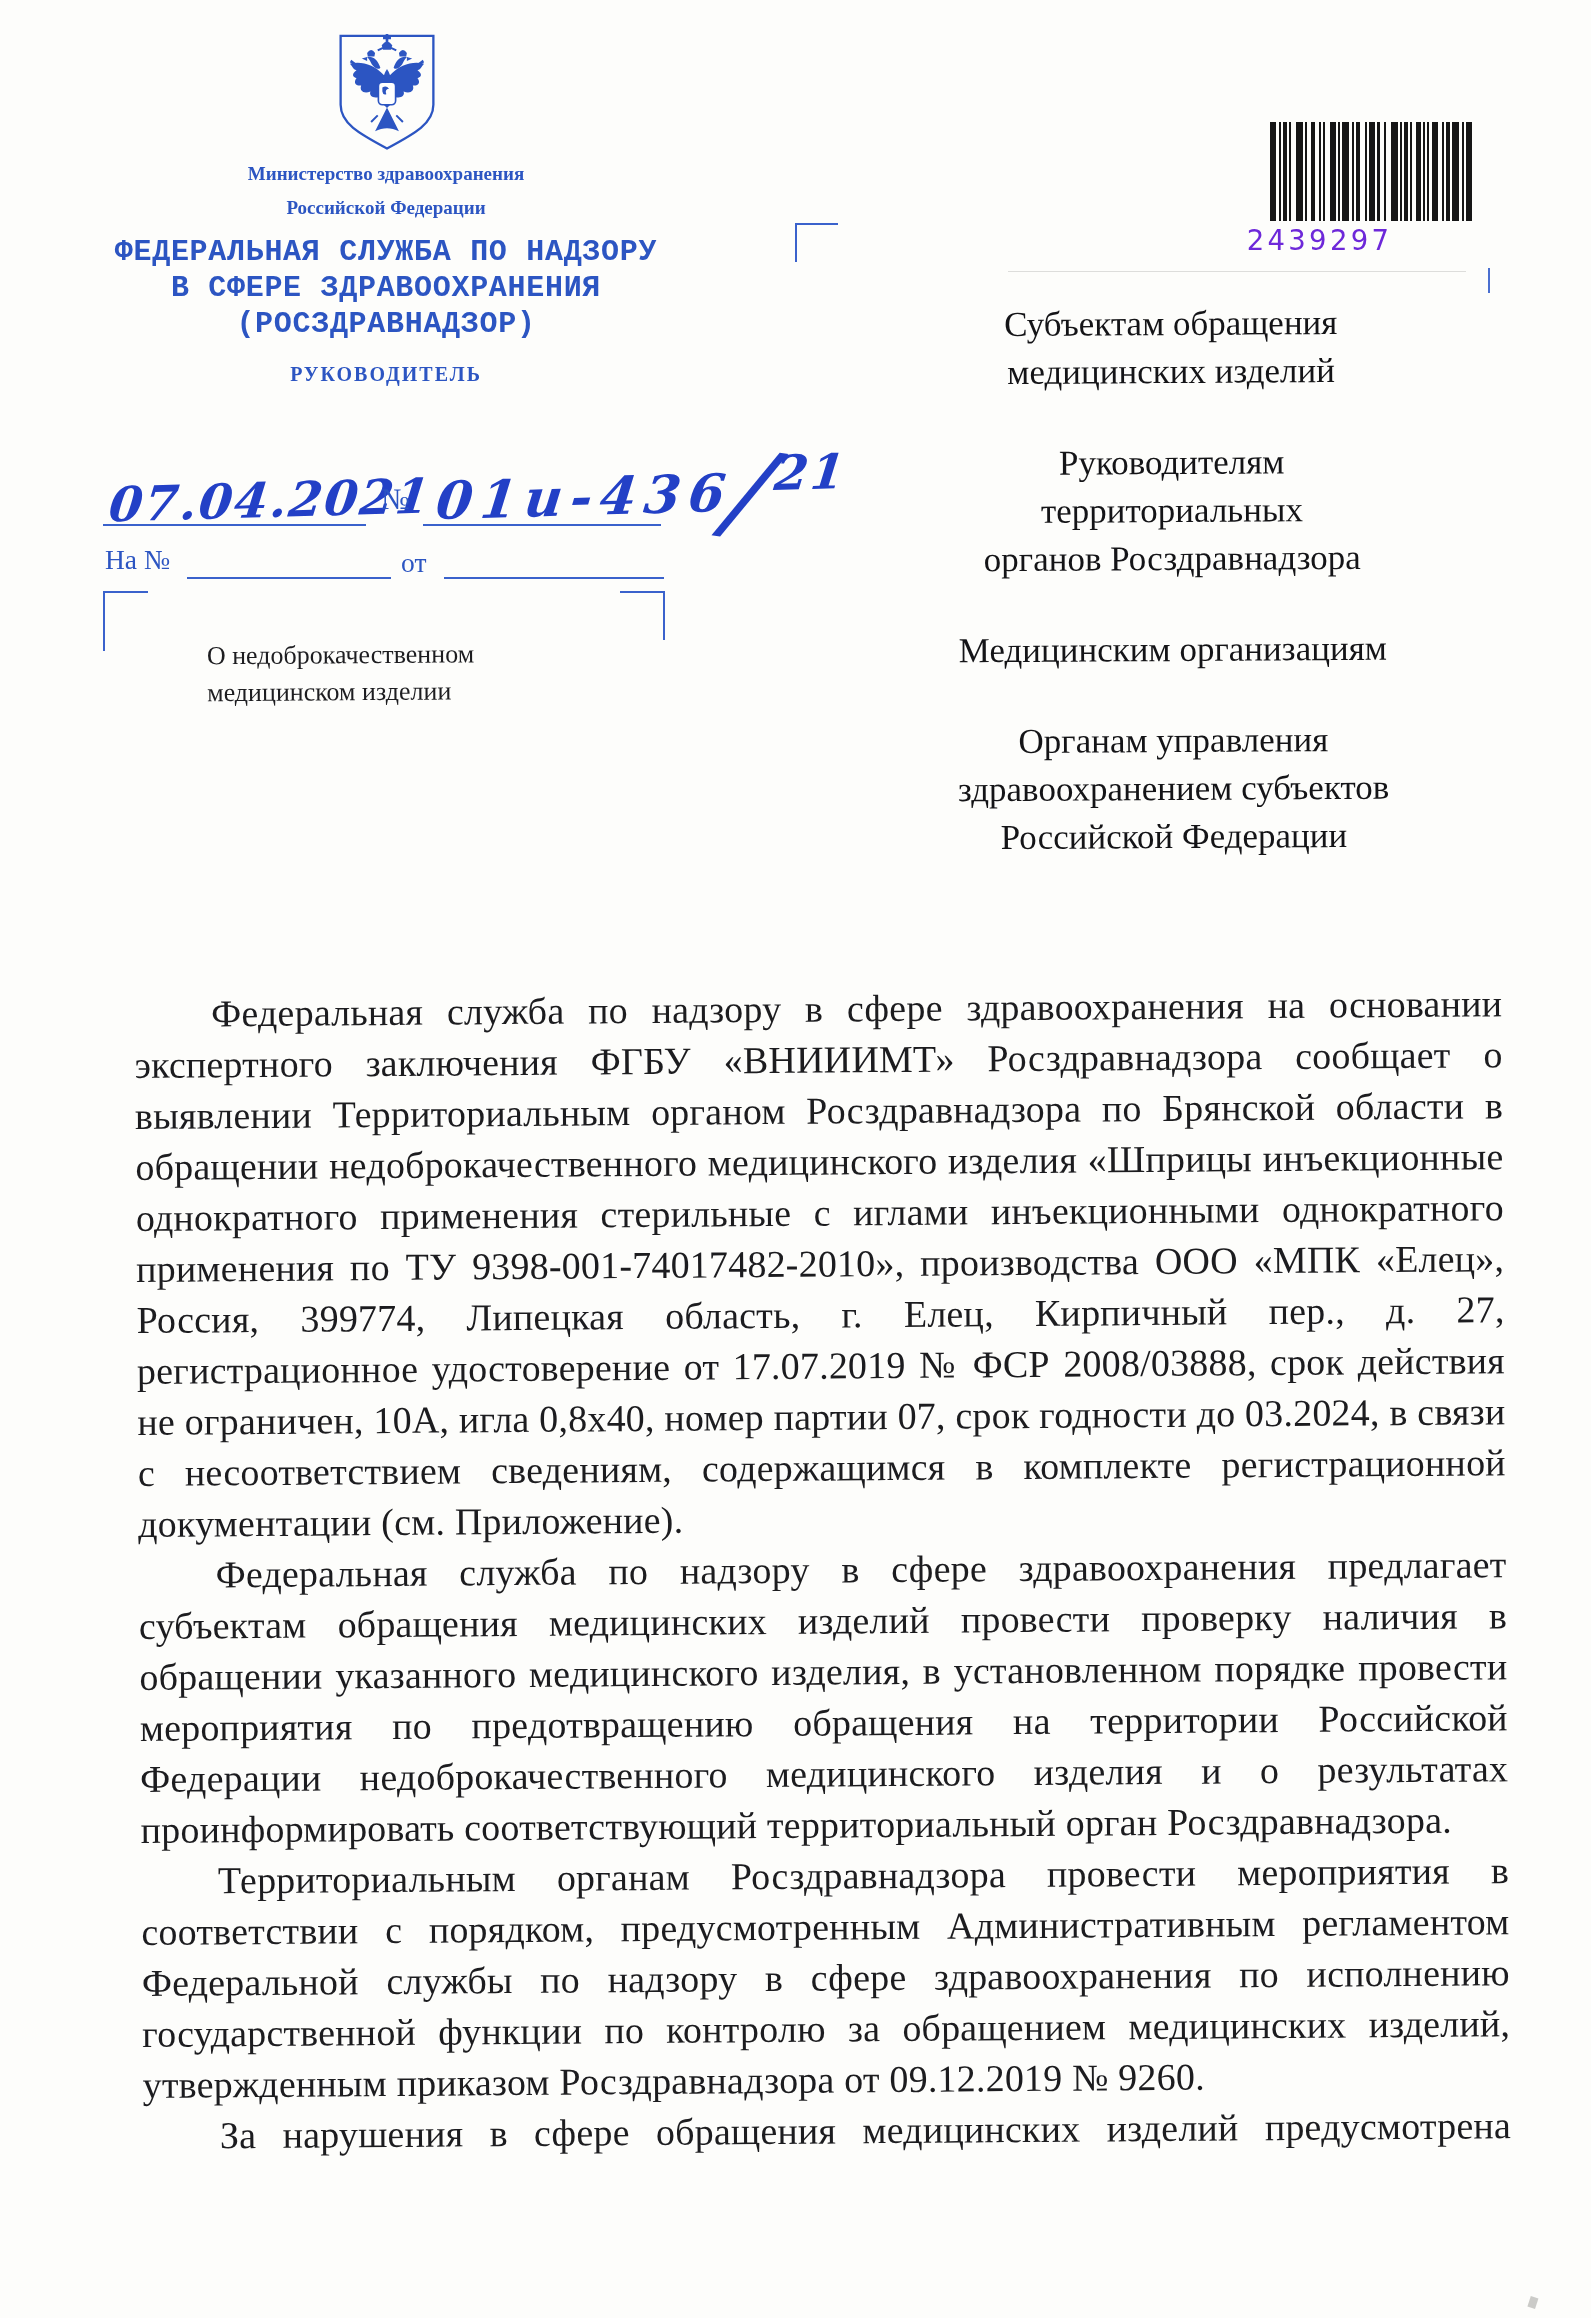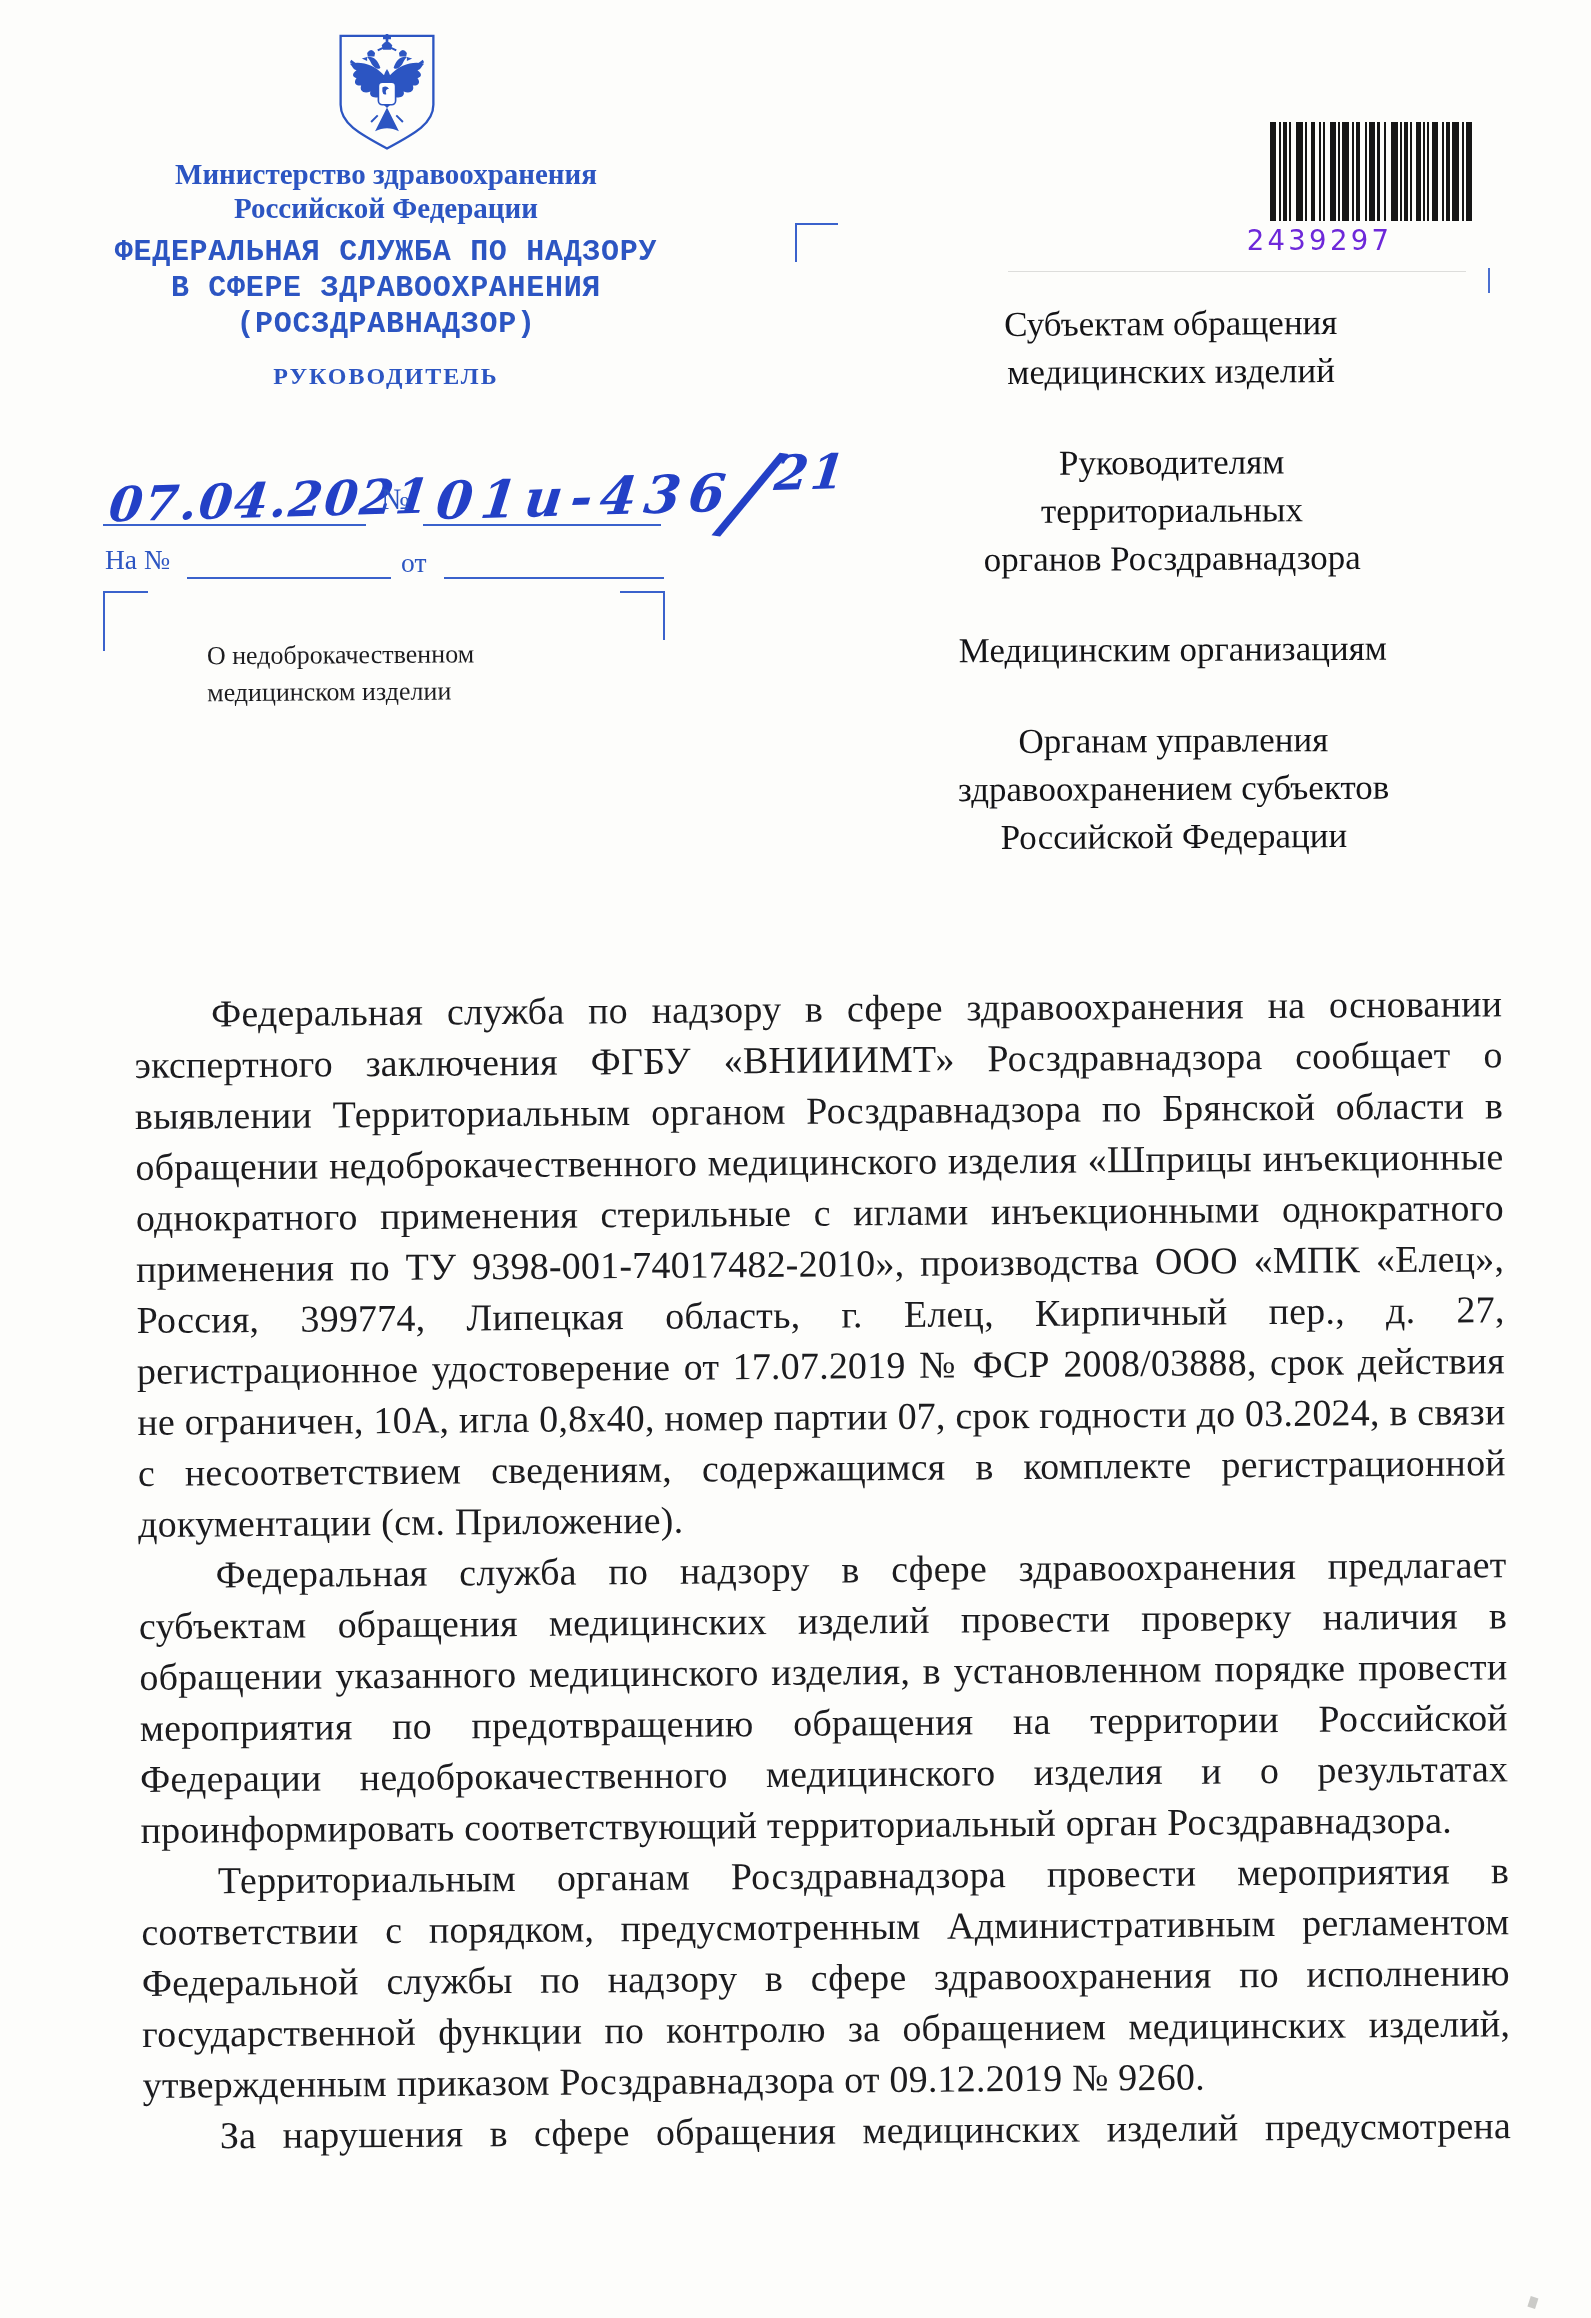--- a/index.html
+++ b/index.html
@@ -12,23 +12,23 @@
     font-family:"Liberation Serif", serif;
   }
   .pre{white-space:pre-line;}
 
   
   .emblem{position:absolute;left:334px;top:30px;width:106px;height:127px;}
   .lh-col{
     position:absolute;left:85px;top:157px;width:602px;
     text-align:center;color:#2c55c2;
   }
-  .lh-ministry{font-size:29px;font-weight:bold;line-height:34px;}
+  .lh-ministry{font-size:19px;font-weight:bold;line-height:34px;}
   .lh-service{font-size:30px;font-weight:bold;line-height:36px;margin-top:9.2px;letter-spacing:0.7px;font-family:Liberation Mono, monospace;}
-  .lh-position{font-size:24px;font-weight:bold;margin-top:21px;letter-spacing:2px;}
+  .lh-position{font-size:20px;font-weight:bold;margin-top:21px;letter-spacing:2px;}
   .lh-address{font-size:23.6px;margin-top:14.4px;line-height:31px;}
   .lh-phone{font-size:23.6px;line-height:31px;}
 
   
   .hw{
     position:absolute;color:#2340c6;
     font-family:"DejaVu Serif", serif;font-style:italic;font-weight:bold;
     transform:skewX(-8deg) rotate(-1.6deg);
   }
   .hw-date{left:110px;top:472px;font-size:48px;letter-spacing:2px;}

